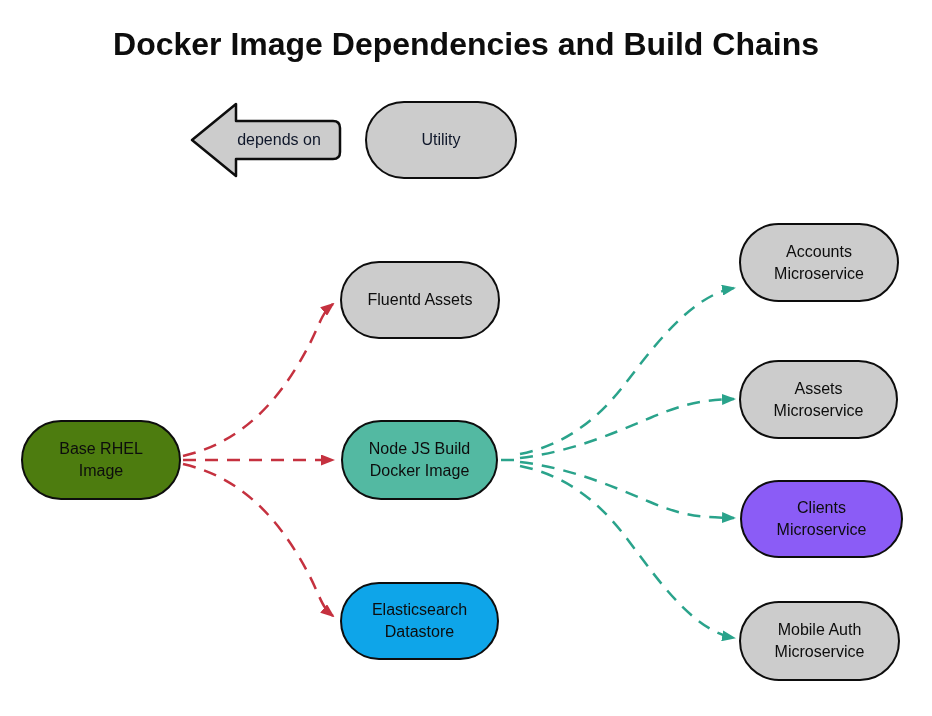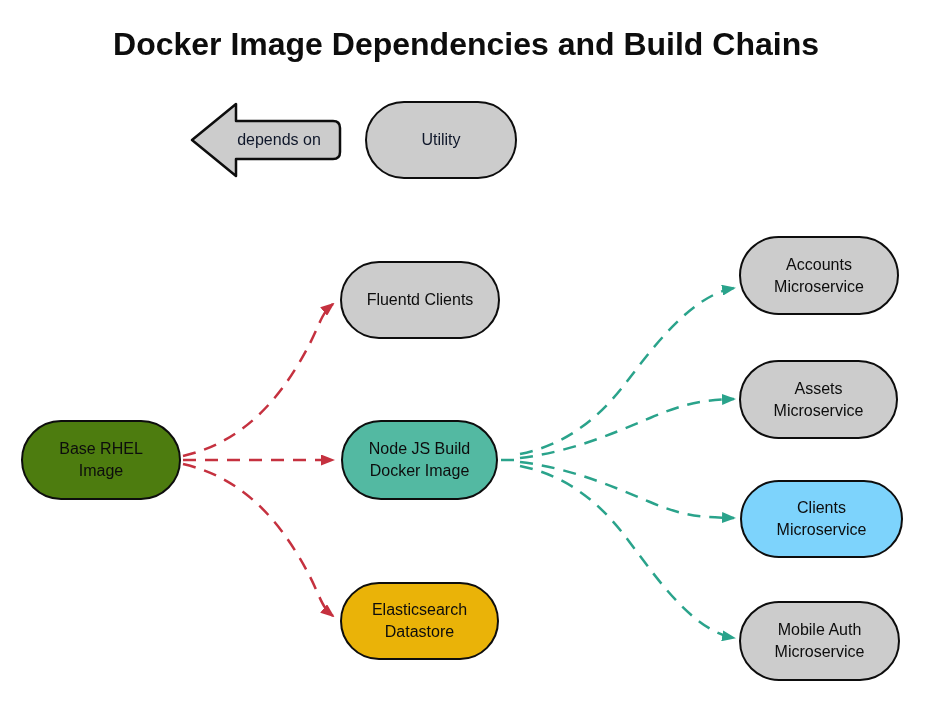--- a/index.html
+++ b/index.html
@@ -72,39 +72,39 @@
         <path class="edge" d="M 520 466 C 565 475, 598 501, 625 536 S 690 630, 734 638" stroke="#2aa38b" marker-end="url(#arrow-teal)"></path>
       </g>
   </svg>
 
   <div id="nodes">
       <div class="node" style="left: 21px; top: 420px; width: 160px; height: 80px; background: #4d7c0f;">
         <div>Base RHEL</div>
         <div>Image</div>
       </div>
       <div class="node" style="left: 340px; top: 261px; width: 160px; height: 78px; background: rgb(204, 204, 204);">
-        <div>Fluentd Clients</div>
+        <div>Fluentd Assets</div>
       </div>
       <div class="node" style="left: 341px; top: 420px; width: 157px; height: 80px; background: rgb(83, 185, 162);">
         <div>Node JS Build</div>
         <div>Docker Image</div>
       </div>
-      <div class="node" style="left: 340px; top: 582px; width: 159px; height: 78px; background: #eab308;">
+      <div class="node" style="left: 340px; top: 582px; width: 159px; height: 78px; background: #0ea5e9;">
         <div>Elasticsearch</div>
         <div>Datastore</div>
       </div>
-      <div class="node" style="left: 739px; top: 236px; width: 160px; height: 79px; background: rgb(204, 204, 204); align-items: center;">
+      <div class="node" style="left: 739px; top: 223px; width: 160px; height: 79px; background: rgb(204, 204, 204); align-items: center;">
         <div>Accounts</div>
         <div>Microservice</div>
       </div>
       <div class="node" style="left: 739px; top: 360px; width: 159px; height: 79px; background: rgb(204, 204, 204);">
         <div>Assets</div>
         <div>Microservice</div>
       </div>
-      <div class="node" style="left: 740px; top: 480px; width: 163px; height: 78px; background: #7dd3fc;">
+      <div class="node" style="left: 740px; top: 480px; width: 163px; height: 78px; background: #8b5cf6;">
         <div>Clients</div>
         <div>Microservice</div>
       </div>
       <div class="node" style="left: 739px; top: 601px; width: 161px; height: 80px; background: rgb(204, 204, 204);">
         <div>Mobile Auth</div>
         <div>Microservice</div>
       </div>
     </div>
 
 </div>

